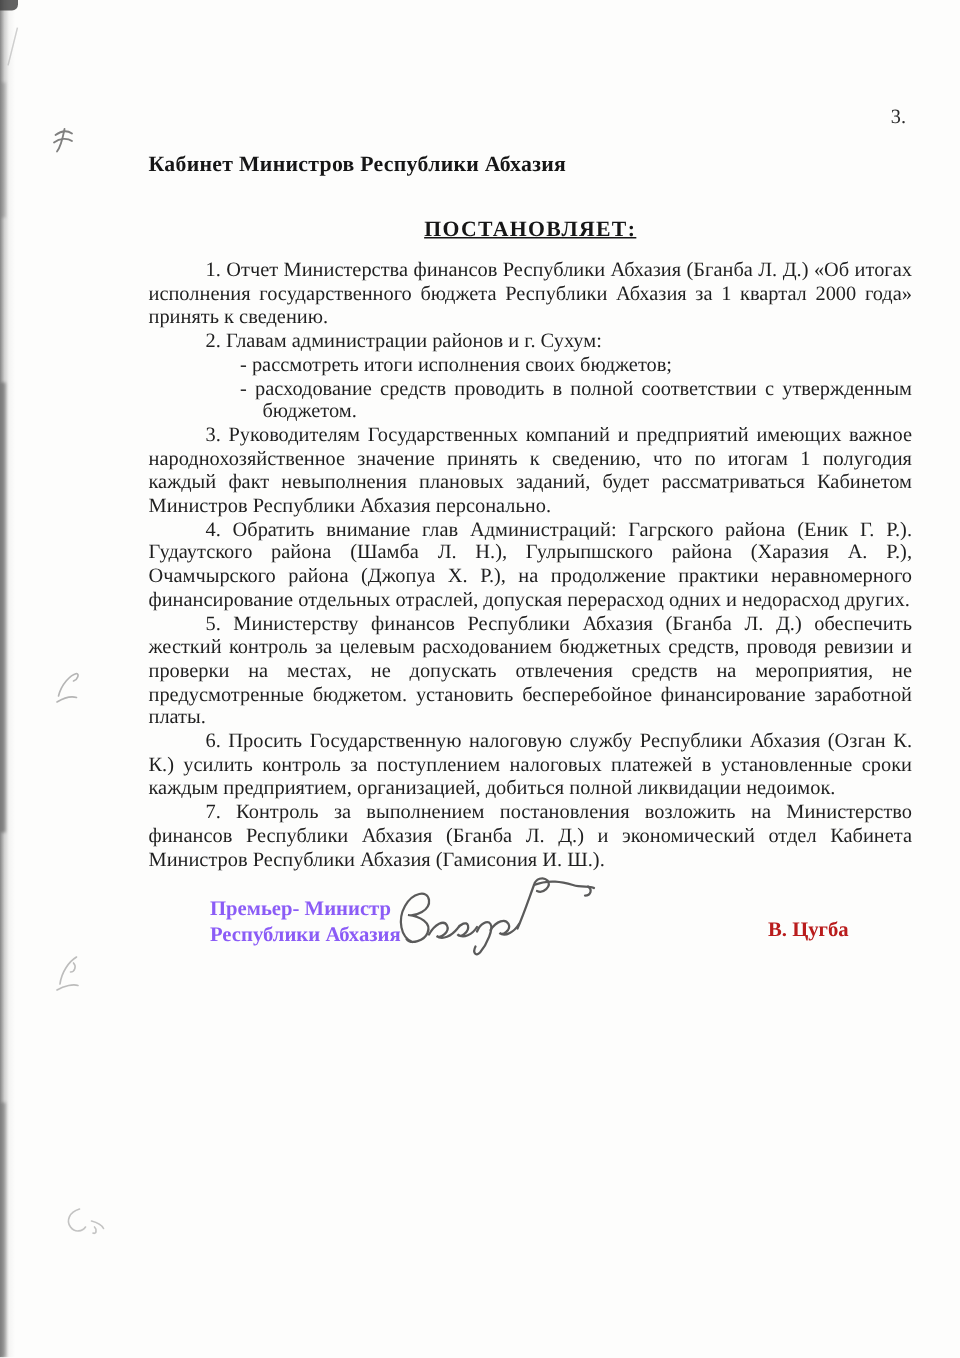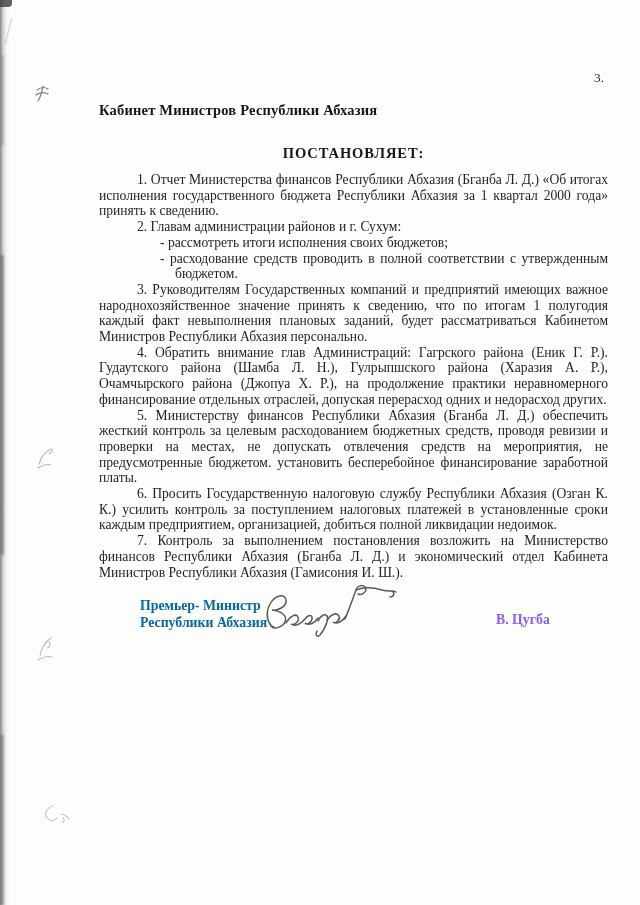--- a/index.html
+++ b/index.html
@@ -36,36 +36,36 @@
     position:absolute;left:99px;top:0;width:509px;
     font-size:13.6px;line-height:15.7px;color:#1f1f1f;
     text-align:justify;
   }
   .org-title{
     font-size:14.5px;font-weight:bold;
     margin:102px 0 0 0;line-height:16px;letter-spacing:.2px;color:#161616;
   }
   .decree-word{
     font-size:14.5px;font-weight:bold;text-align:center;
-    margin:27px 0 0 0;line-height:16px;letter-spacing:.9px;color:#161616;
+    margin:27px 0 0 0;line-height:16px;letter-spacing:.9px;color:#161616;text-decoration:underline;
   }
   .body-text{margin-top:11px;}
   .body-text p{margin:0;}
   p.para{text-indent:38px;}
   p.item{padding-left:76px;text-indent:-15px;}
 
   .sig-block{position:relative;margin-top:17px;height:80px;text-align:left;}
   .sig-title{
     position:absolute;left:41px;top:0;
-    font-weight:bold;font-size:13.8px;line-height:17px;color:#0369a1;
+    font-weight:bold;font-size:13.8px;line-height:17px;color:#8b5cf6;
     text-indent:0;white-space:nowrap;
   }
   .sig-name{
-    position:absolute;left:397px;top:15px;
-    font-weight:bold;font-size:13.8px;color:#8b5cf6;white-space:nowrap;
+    position:absolute;left:413px;top:15px;
+    font-weight:bold;font-size:13.8px;color:#b91c1c;white-space:nowrap;
   }
   .sig-scribble{position:absolute;left:160px;top:-14px;}
 
   .margin-mark{position:absolute;}
   .mk-a{left:33px;top:83px;}
   .mk-b{left:35px;top:444px;}
   .mk-c{left:35px;top:632px;}
   .mk-d{left:41px;top:802px;}
   .fold-line{position:absolute;left:8px;top:18px;width:1px;height:26px;
     background:#b0b0b0;opacity:.6;transform:rotate(14deg);}

